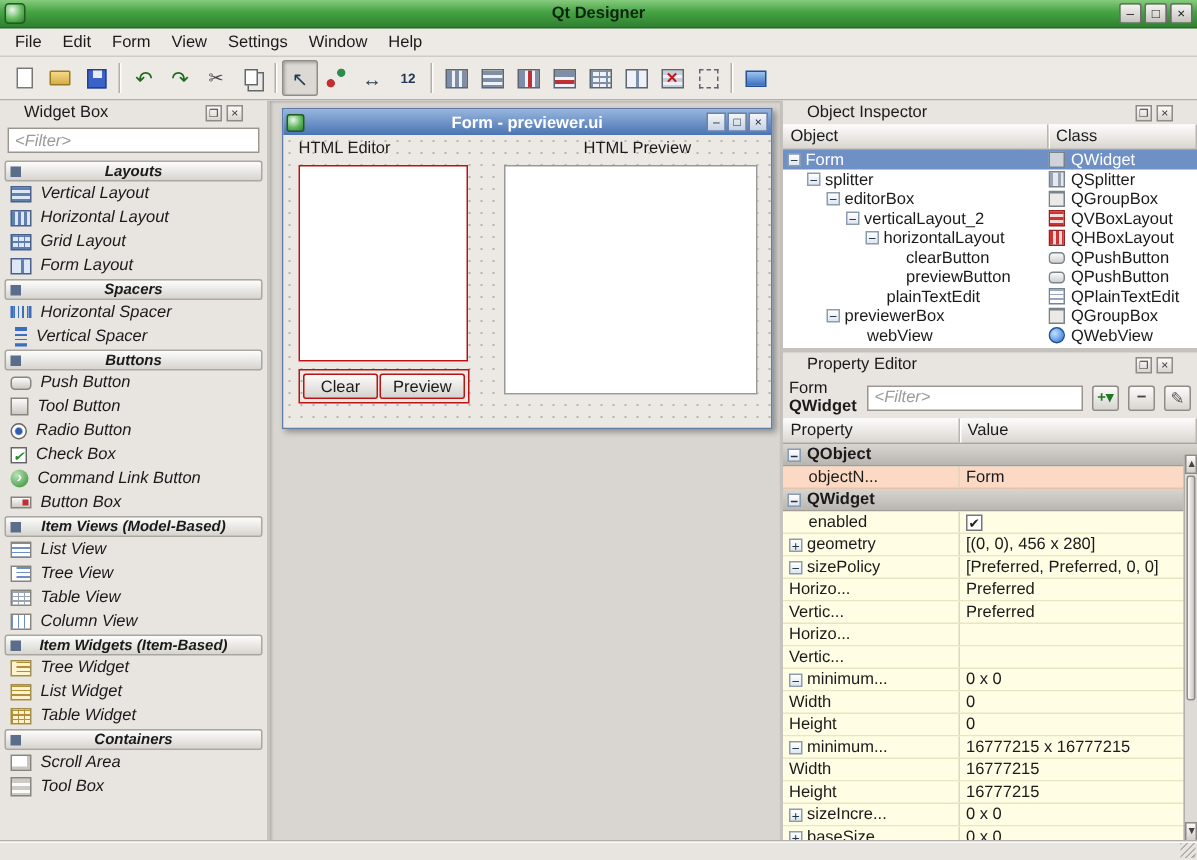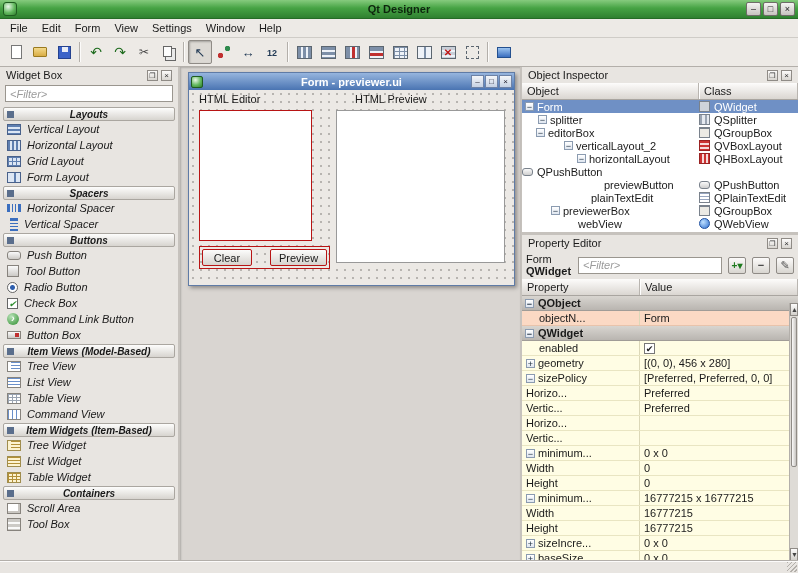--- a/index.html
+++ b/index.html
@@ -45,21 +45,21 @@
   .ic-break { width:15px; height:13px; border:1px solid #5c6670; background:repeating-linear-gradient(180deg,#c9cfd8 0 3px,#eef2f8 3px 5px); position:relative; }
   .ic-break::after { content:"✕"; position:absolute; inset:0; color:#c01616; font-size:10px; line-height:11px; text-align:center; font-weight:bold; }
   .ic-adjust { width:13px; height:13px; border:1px dashed #5c6670; }
   .ic-preview { width:14px; height:11px; background:linear-gradient(#9cc4f0,#3a6ebf); border:1px solid #24508f; }
 
   
   .main { position:absolute; top:67px; bottom:12px; left:0; right:0; display:flex; }
   .statusbar { position:absolute; left:0; right:0; bottom:0; height:12px; background:#e8e5e1; border-top:1px solid #fcfbfa; box-shadow:0 -1px 0 #b3afaa; }
   .grip { position:absolute; right:1px; bottom:1px; width:10px; height:10px; background:repeating-linear-gradient(135deg,#b3afaa 0 1px,transparent 1px 3px); }
 
-  .dock-head { height:16px; display:flex; align-items:center; padding:0 6px; flex:none; }
+  .dock-head { height:16px; display:flex; align-items:center; padding:0 16px; flex:none; }
   .dock-title { flex:1; }
   .dock-btn { width:11px; height:11px; border:1px solid #8f8b86; background:linear-gradient(#fcfbfa,#d8d5d0); margin-left:3px; font-size:8px; line-height:9px; text-align:center; color:#333; }
   .dock-btn.float::after { content:"❐"; font-size:7px; }
   .dock-btn.close::after { content:"×"; }
 
   
   .wbox { width:180px; flex:none; display:flex; flex-direction:column; border-right:2px solid #c6c2bd; background:#e8e5e1; }
   .wb-filter { margin:2px 5px 3px 5px; height:17px; border:1px solid #9a968f; background:#fff; padding:0 4px; font-size:11px; font-family:inherit; width:168px; }
   input::placeholder { color:#9b9b9b; font-style:italic; }
   .wb-list { flex:1; overflow:hidden; position:relative; padding-top:1px;font-style:italic; }
@@ -99,21 +99,21 @@
   .form-win { position:absolute; left:8px; top:5px; width:327px; height:214px; background:#ece9e5; border:1px solid #5f7ba6; box-shadow:2px 2px 4px rgba(0,0,0,.35); }
   .fw-title { height:17px; background:linear-gradient(#96b5de,#4a74b2); display:flex; align-items:center; padding:0 2px; position:relative; }
   .fw-icon { width:12px; height:12px; border-radius:2px; background:radial-gradient(circle at 35% 30%,#eaf7ea,#62b85e 55%,#2e7d2e); border:1px solid #1f5c20; }
   .fw-text { position:absolute; left:0; right:0; text-align:center; color:#fff; font-weight:bold; font-size:11px; }
   .fw-controls { margin-left:auto; display:flex; gap:1px; z-index:1; }
   .fw-btn { width:13px; height:13px; background:linear-gradient(#f4f6f9,#c5d1e3); border:1px solid #6d82a6; font-size:8px; line-height:11px; text-align:center; color:#223; }
   .fw-btn.min::after{content:"–";} .fw-btn.max::after{content:"□";} .fw-btn.close::after{content:"×";}
   .fw-body { position:absolute; top:17px; left:0; right:0; bottom:0; background-color:#ece9e5; background-image:radial-gradient(#b7b4b0 0.8px,transparent 0.8px); background-size:8px 8px; }
   .fw-label { position:absolute; font-size:11px; }
   .pt-edit { position:absolute; left:10px; top:20px; width:113px; height:131px; background:#fff; border:1px solid #b81414; }
-  .btn-row { position:absolute; left:10px; top:156px; display:flex; gap:18px; border:1px solid #b81414; padding:2px; }
+  .btn-row { position:absolute; left:10px; top:156px; display:flex; gap:1px; border:1px solid #b81414; padding:2px; }
   .q-btn { min-width:50px; height:17px; background:linear-gradient(#fcfcfb,#d6d3ce); border:1px solid #b81414; border-radius:2px; display:flex; align-items:center; justify-content:center; padding:0 8px; }
   .web-view { position:absolute; left:147px; top:20px; width:169px; height:153px; background:#fff; border:1px solid #999; }
 
   
   .rpanel { width:278px; flex:none; display:flex; flex-direction:column; border-left:2px solid #c6c2bd; background:#e8e5e1; }
   .oi { height:168px; flex:none; display:flex; flex-direction:column; border-bottom:3px solid #c6c2bd; }
   .colhead { display:flex; height:17px; background:linear-gradient(#fdfcfb,#dad6d1); border-bottom:1px solid #a9a5a0; flex:none; }
   .ch { display:flex; align-items:center; padding-left:5px; border-right:1px solid #b9b5b0; box-shadow:1px 0 0 #fff; }
   .oi .ch1 { width:177px; } .oi .ch2 { flex:1; }
   .oi-body { flex:1; background:#fff; overflow:hidden; }
@@ -326,34 +326,34 @@
       <div class="wb-item">
         <span class="wbi i-btnbox"></span>
         <span>Button Box</span>
       </div>
 
       <div class="wb-cat">
         <span class="cat-ico"></span>
         <span class="cat-label">Item Views (Model-Based)</span>
       </div>
       <div class="wb-item">
+        <span class="wbi i-listview"></span>
+        <span>List View</span>
+      </div>
+      <div class="wb-item">
         <span class="wbi i-treeview"></span>
         <span>Tree View</span>
       </div>
       <div class="wb-item">
-        <span class="wbi i-listview"></span>
-        <span>List View</span>
-      </div>
-      <div class="wb-item">
         <span class="wbi i-tableview"></span>
         <span>Table View</span>
       </div>
       <div class="wb-item">
         <span class="wbi i-colview"></span>
-        <span>Command View</span>
+        <span>Column View</span>
       </div>
 
       <div class="wb-cat">
         <span class="cat-ico"></span>
         <span class="cat-label">Item Widgets (Item-Based)</span>
       </div>
       <div class="wb-item">
         <span class="wbi i-treew"></span>
         <span>Tree Widget</span>
       </div>
@@ -387,21 +387,21 @@
         <span class="fw-icon"></span>
         <span class="fw-text">Form - previewer.ui</span>
         <span class="fw-controls">
           <span class="fw-btn min"></span>
           <span class="fw-btn max"></span>
           <span class="fw-btn close"></span>
         </span>
       </div>
       <div class="fw-body">
         <span class="fw-label" style="left:10px; top:3px;">HTML Editor</span>
-        <span class="fw-label" style="left:130px; top:3px;padding-left:36px;">HTML Preview</span>
+        <span class="fw-label" style="left:164px; top:3px;padding-left:36px;">HTML Preview</span>
         <div class="pt-edit"></div>
         <div class="btn-row">
           <span class="q-btn">Clear</span>
           <span class="q-btn">Preview</span>
         </div>
         <div class="web-view"></div>
       </div>
     </div>
   </div>
 
@@ -432,21 +432,21 @@
           <span class="oi-obj" style="padding-left:16px;">
               <span class="exp minus"></span>
               <span>splitter</span>
             </span>
           <span class="oi-class">
               <span class="ci ci-splitter"></span>
               <span>QSplitter</span>
             </span>
         </div>
         <div class="oi-row">
-          <span class="oi-obj" style="padding-left:14px;">
+          <span class="oi-obj" style="padding-left:29px;">
               <span class="exp minus"></span>
               <span>editorBox</span>
             </span>
           <span class="oi-class">
               <span class="ci ci-group"></span>
               <span>QGroupBox</span>
             </span>
         </div>
         <div class="oi-row">
           <span class="oi-obj" style="padding-left:42px;">
@@ -462,20 +462,24 @@
           <span class="oi-obj" style="padding-left:55px;">
               <span class="exp minus"></span>
               <span>horizontalLayout</span>
             </span>
           <span class="oi-class">
               <span class="ci ci-hlay"></span>
               <span>QHBoxLayout</span>
             </span>
         </div>
         <div class="oi-row">
+          <span class="oi-obj" style="padding-left:68px;">
+              <span class="exp-sp"></span>
+              <span>clearButton</span>
+            </span>
           <span class="oi-class">
               <span class="ci ci-push"></span>
               <span>QPushButton</span>
             </span>
         </div>
         <div class="oi-row">
           <span class="oi-obj" style="padding-left:68px;">
               <span class="exp-sp"></span>
               <span>previewButton</span>
             </span>

